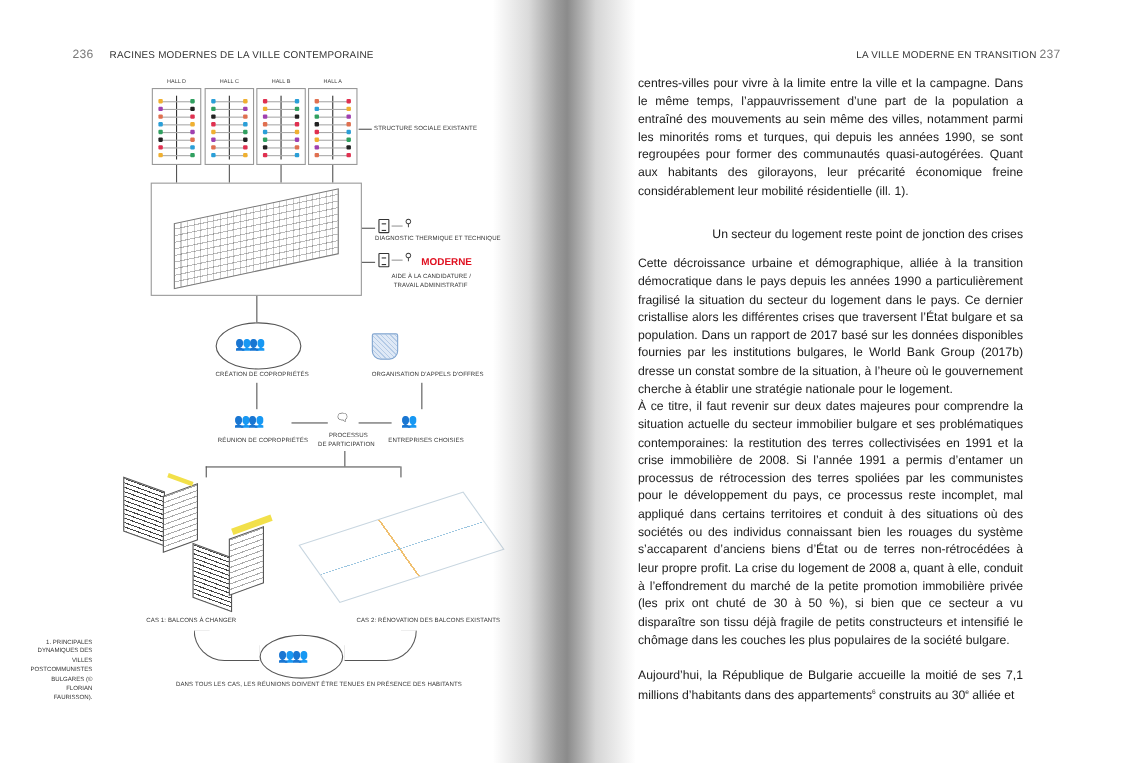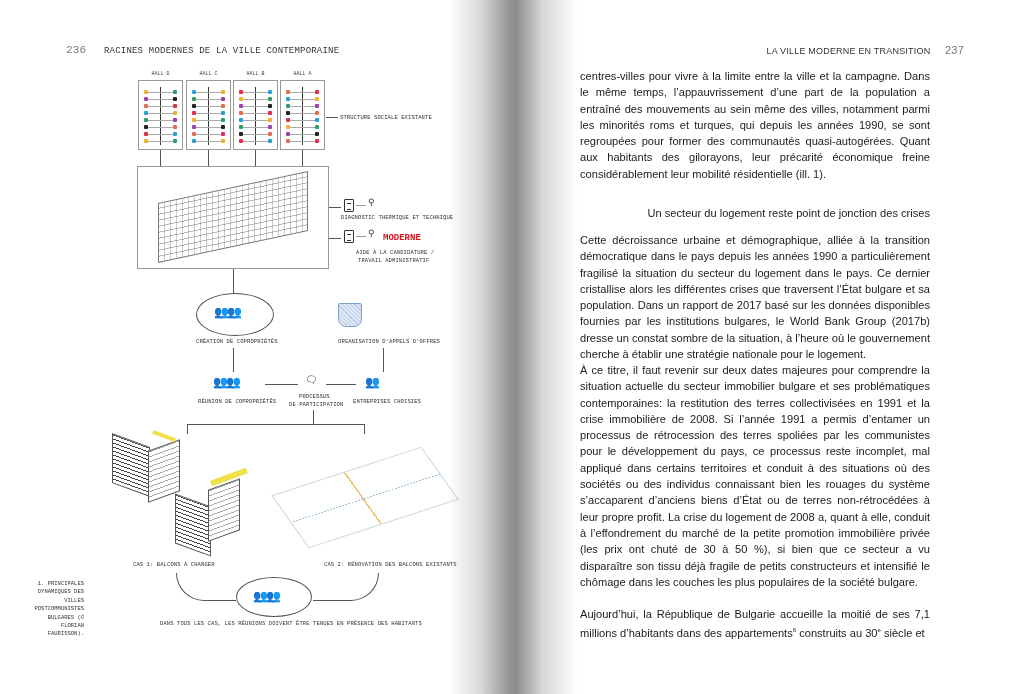--- a/index.html
+++ b/index.html
@@ -1,29 +1,29 @@
 <!DOCTYPE html>
 <html><head>
 <meta charset="utf-8">
 <style>
   * { margin:0; padding:0; box-sizing:border-box; }
   body { width:1024px; height:694px; background:#fff; position:relative; overflow:hidden;
          font-family:"Liberation Sans", sans-serif; color:#222; }
-  .page { position:absolute; top:0; height:694px; background:#fff;font-family:Liberation Mono, monospace; }
+  .page { position:absolute; top:0; height:694px; background:#fff; }
   .page-left { left:0; width:512px; }
   .page-right { left:512px; width:512px; }
   .gutter { position:absolute; left:448px; top:0; width:130px; height:694px;
             background:linear-gradient(to right, rgba(255,255,255,0) 0%, rgba(150,150,150,.35) 25%,
             rgba(120,120,120,.75) 45%, rgba(110,110,110,.8) 52%, rgba(150,150,150,.4) 72%, rgba(255,255,255,0) 100%); }
   .running-head { position:absolute; top:44px; font-size:9px; letter-spacing:.2px; color:#333; text-transform:uppercase; }
   .folio { font-size:11px; color:#777; font-weight:normal; }
   .rh-left { left:66px; }
   .rh-left .folio { margin-right:12px; }
   .rh-right { right:60px; }
-  .rh-right .folio { margin-left:12px; }
+  .rh-right .folio { }
 
   
   .lbl { position:absolute; font-size:5.5px; color:#333; text-transform:uppercase; white-space:nowrap; letter-spacing:.1px; }
   .hall { position:absolute; top:80px; width:45px; height:70px; border:1px solid #999; }
   .hall-title { position:absolute; top:71px; font-size:5px; color:#444; width:45px; text-align:center; }
   .hall .axis { position:absolute; left:21px; top:6px; width:1px; height:58px; background:#333; }
   .hall .row { position:absolute; left:8px; width:30px; height:1px; background:#aaa; }
   .p { position:absolute; width:4px; height:4px; border-radius:1px; }
   .bld-box { position:absolute; left:137px; top:166px; width:192px; height:103px; border:1px solid #999; }
   .bld { position:absolute; left:20px; top:20px; width:150px; height:60px;
@@ -266,16 +266,16 @@
   <p>centres-villes pour vivre à la limite entre la ville et la campagne. Dans le même temps, l’appauvrissement d’une part de la population a entraîné des mouvements au sein même des villes, notamment parmi les minorités roms et turques, qui depuis les années 1990, se sont regroupées pour former des communautés quasi-autogérées. Quant aux habitants des gilorayons, leur précarité économique freine considérablement leur mobilité résidentielle (ill. 1).</p>
 </div>
 <div class="section-title">Un secteur du logement reste point de jonction des crises</div>
 <div class="body-text" style="top:232px">
   <p>Cette décroissance urbaine et démographique, alliée à la transition démocratique dans le pays depuis les années 1990 a particulièrement fragilisé la situation du secteur du logement dans le pays. Ce dernier cristallise alors les différentes crises que traversent l’État bulgare et sa population. Dans un rapport de 2017 basé sur les données disponibles fournies par les institutions bulgares, le World Bank Group (2017b) dresse un constat sombre de la situation, à l’heure où le gouvernement cherche à établir une stratégie nationale pour le logement.</p>
 </div>
 <div class="body-text" style="top:362px">
   <p>À ce titre, il faut revenir sur deux dates majeures pour comprendre la situation actuelle du secteur immobilier bulgare et ses problématiques contemporaines: la restitution des terres collectivisées en 1991 et la crise immobilière de 2008. Si l’année 1991 a permis d’entamer un processus de rétrocession des terres spoliées par les communistes pour le développement du pays, ce processus reste incomplet, mal appliqué dans certains territoires et conduit à des situations où des sociétés ou des individus connaissant bien les rouages du système s’accaparent d’anciens biens d’État ou de terres non-rétrocédées à leur propre profit. La crise du logement de 2008 a, quant à elle, conduit à l’effondrement du marché de la petite promotion immobilière privée (les prix ont chuté de 30 à 50 %), si bien que ce secteur a vu disparaître son tissu déjà fragile de petits constructeurs et intensifié le chômage dans les couches les plus populaires de la société bulgare.</p>
 </div>
 <div class="body-text" style="top:606px">
-  <p><span>Aujourd’hui, la République de Bulgarie accueille la moitié de ses 7,1 millions d’habitants dans des appartements</span><sup style="font-size:6px">6</sup><span> construits au 30</span><sup style="font-size:6px">e</sup><span> siècle et</span></p>
+  <p><span>Aujourd’hui, la République de Bulgarie accueille la moitié de ses 7,1 millions d’habitants dans des appartements</span><sup style="font-size:6px">6</sup><span> construits au 30</span><sup style="font-size:6px">e</sup><span> alliée et</span></p>
 </div>
 
 <div class="gutter"></div>
 
 </body></html>

